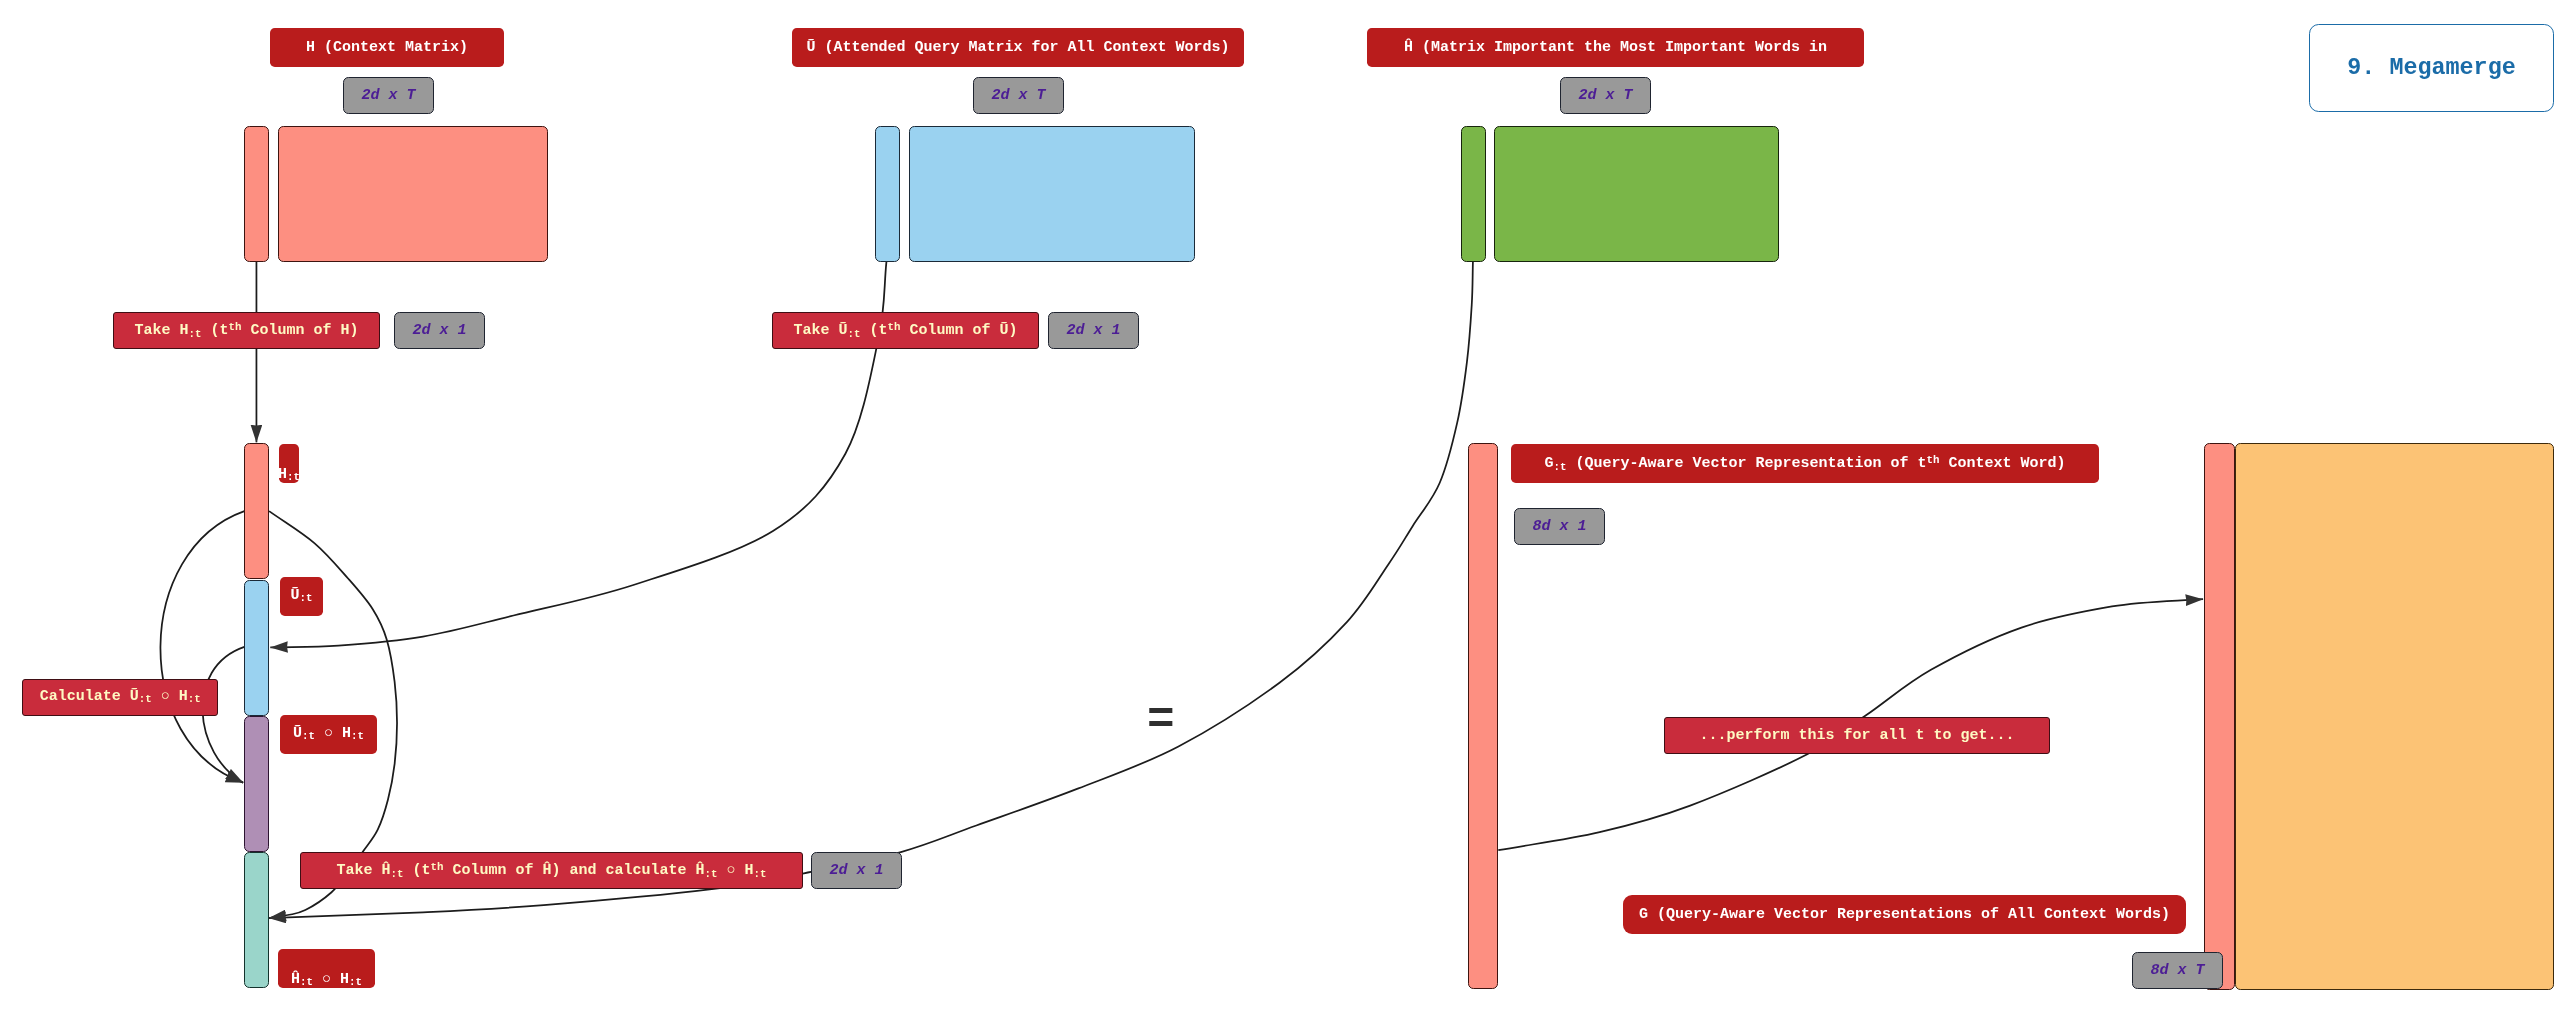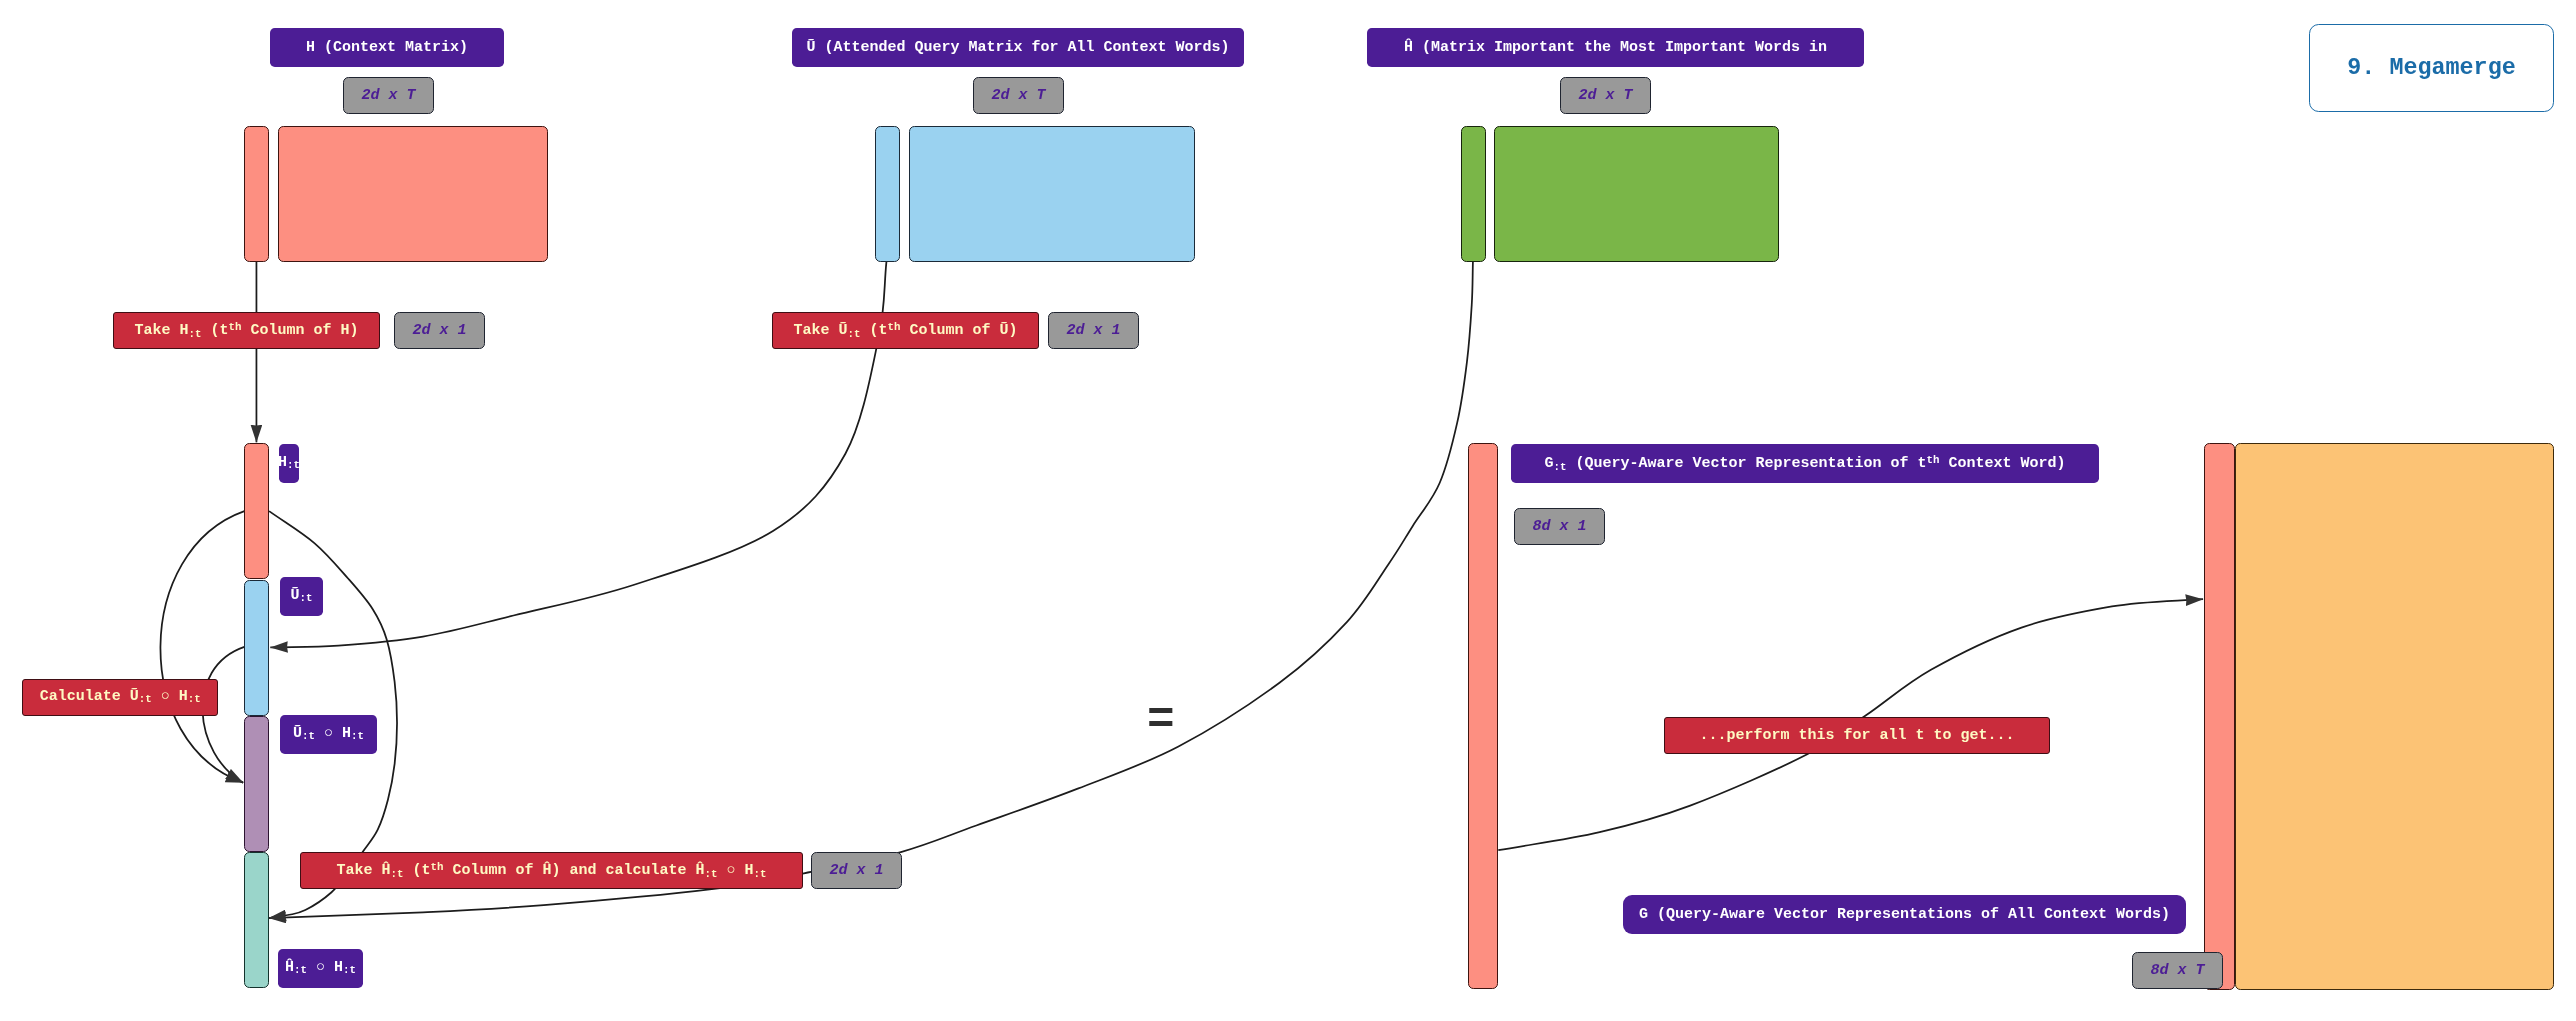--- a/index.html
+++ b/index.html
@@ -2,21 +2,21 @@
 <html style="font-size:9.7px"><head>
 <meta charset="utf-8">
 <title>Megamerge</title>
 <style>
   html,body{margin:0;padding:0;background:#ffffff;}
   #page{position:relative;width:2576px;height:1021px;background:#ffffff;overflow:hidden;
         font-family:"Liberation Mono",monospace;}
   .node,.titlebox{-webkit-font-smoothing:antialiased;transform:translateZ(0);}
   .node{position:absolute;box-sizing:border-box;display:flex;align-items:center;justify-content:center;
         white-space:nowrap;line-height:1;font-weight:700;font-size:15px;z-index:5;}
-  .lbl-black{background:#4c1d95;color:#ffffff;border-radius:4.8px;}
+  .lbl-black{background:#b91c1c;color:#ffffff;border-radius:4.8px;}
   .lbl-red{background:#c92c3c;color:#fef9c3;border:1.4px solid #3f0e14;border-radius:3px;}
   .lbl-grey{background:#999999;color:#4c1d95;border:1.4px solid #1f2430;border-radius:5.4px;font-style:italic;}
   .mat{position:absolute;box-sizing:border-box;border:1.6px solid #1f2430;border-radius:5.4px;z-index:4;}
   .mat.pk{background:#fd8f81;border-color:#3d1410;}
   .mat.bl{background:#9ad2f0;border-color:#1b2a38;}
   .mat.gr{background:#7ab648;border-color:#17240d;}
   .mat.pu{background:#af8fb5;border-color:#2c1430;}
   .mat.tl{background:#9ad5ca;border-color:#14322c;}
   .mat.og{background:#fcc375;border-color:#3d2a0c;}
   svg#edges{position:absolute;left:0;top:0;width:2576px;height:1021px;pointer-events:none;z-index:3;}
@@ -86,30 +86,30 @@
     </div>
 <div class="node lbl-grey" style="left:1048px;top:312px;width:91px;height:37px;">
       <span>2d x 1</span>
     </div>
 
 <div class="mat pk" style="left:244px;top:443px;width:25px;height:136px;"></div>
 <div class="mat bl" style="left:244px;top:580px;width:25px;height:136px;"></div>
 <div class="mat pu" style="left:244px;top:716px;width:25px;height:136px;"></div>
 <div class="mat tl" style="left:244px;top:852px;width:25px;height:136px;"></div>
 
-<div class="node lbl-black" style="left:279px;top:444px;width:20px;height:39px;">
+<div class="node lbl-black" style="left:279px;top:444px;width:20px;height:39px;align-items:flex-end;">
       <span>H<sub>:t</sub></span>
     </div>
 <div class="node lbl-black" style="left:280px;top:577px;width:43px;height:39px;text-align:center;">
       <span>Ũ<sub>:t</sub></span>
     </div>
 <div class="node lbl-black" style="left:280px;top:715px;width:97px;height:39px;">
       <span>Ũ<sub>:t</sub> ○ H<sub>:t</sub></span>
     </div>
-<div class="node lbl-black" style="left:278px;top:949px;width:85px;height:39px;">
+<div class="node lbl-black" style="left:278px;top:949px;width:97px;height:39px;align-items:flex-end;">
       <span>Ĥ<sub>:t</sub> ○ H<sub>:t</sub></span>
     </div>
 
 <div class="node lbl-red" style="left:22.3px;top:679px;width:196px;height:37px;">
       <span>Calculate Ũ<sub>:t</sub> ○ H<sub>:t</sub></span>
     </div>
 
 <div class="node lbl-red" style="left:300px;top:852px;width:503px;height:37px;">
       <span>Take Ĥ<sub>:t</sub> (t<sup>th</sup> Column of Ĥ) and calculate Ĥ<sub>:t</sub> ○ H<sub>:t</sub></span>
     </div>

